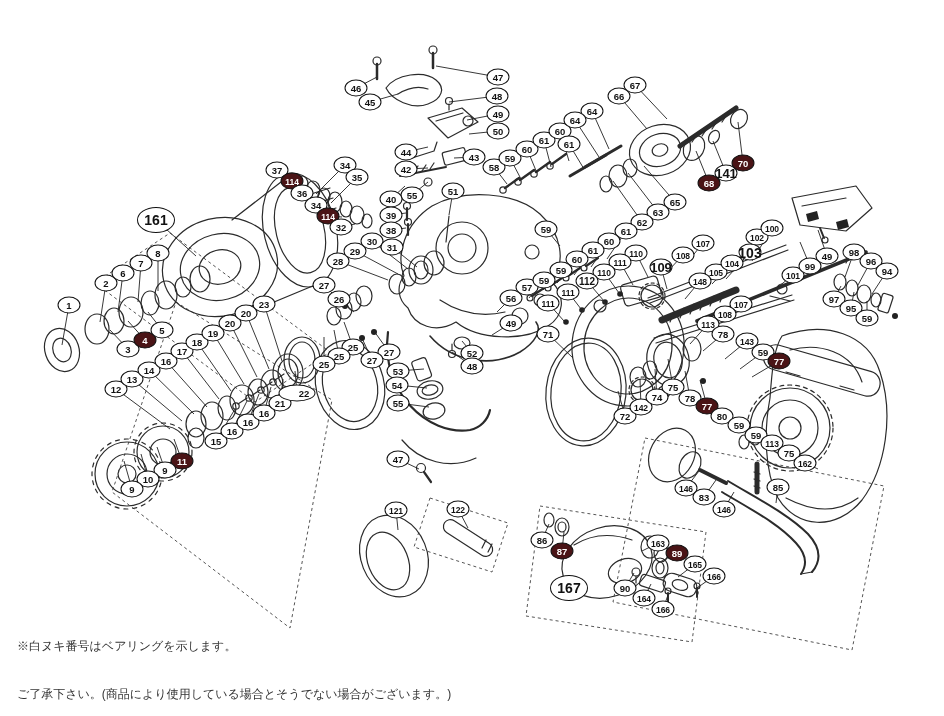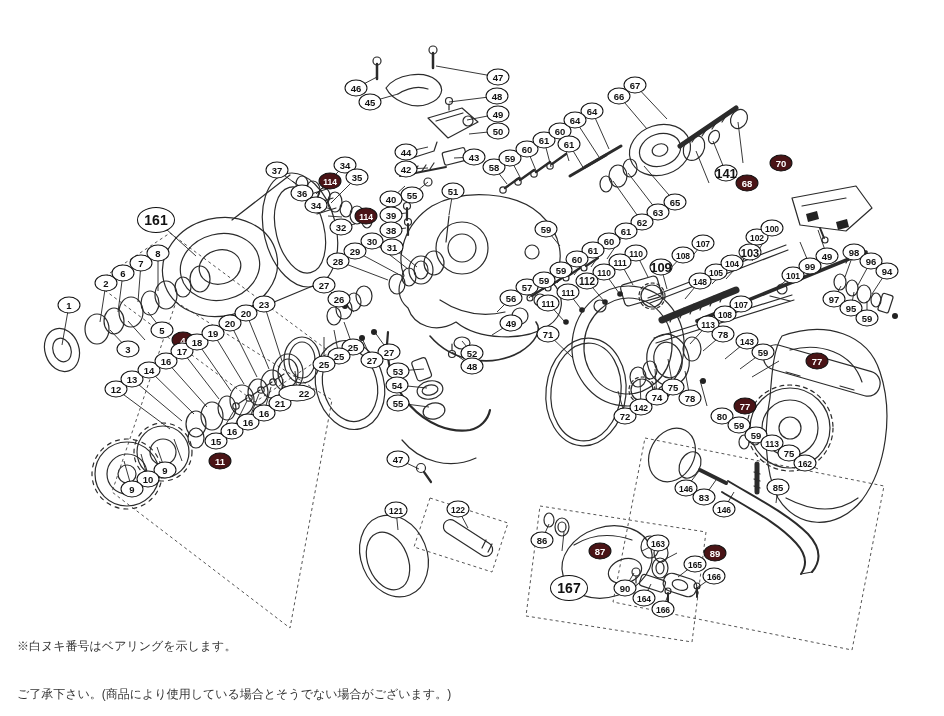--- a/index.html
+++ b/index.html
@@ -3,21 +3,21 @@
 <meta charset="utf-8">
 <style>
   html,body{margin:0;padding:0;background:#fff;}
   .stage{position:relative;width:944px;height:716px;background:#fff;overflow:hidden;
          font-family:"Liberation Sans",sans-serif;}
   svg.art{position:absolute;left:0;top:0;}
   .balloon{position:absolute;width:21px;height:15px;border:1.3px solid #111;border-radius:50%;
            background:#fff;color:#111;display:flex;align-items:center;justify-content:center;
            font:700 9.5px "Liberation Sans",sans-serif;transform:translate(-50%,-50%);
            white-space:nowrap;z-index:3;}
-  .balloon.bearing{background:var(--bearing-fill,#4a1416);color:var(--bearing-text,#fff);margin-left:38px;}
+  .balloon.bearing{background:var(--bearing-fill,#4a1416);color:var(--bearing-text,#fff);}
   .balloon.assembly{width:36px;height:24px;border-width:1.8px;font-size:14px;}
   .notes{position:absolute;left:17px;color:var(--note-text,#333);font-size:12px;z-index:4;}
   #note1{top:638px;}
   #note2{top:668px;}
   #note3{top:686px;}
 </style>
 </head>
 <body>
 
 <div class="stage">
@@ -545,21 +545,21 @@
       <div class="balloon" style="font-size: 8.5px; left: 604px; top: 272px;">110</div>
       <div class="balloon" style="font-size: 10px; left: 587px; top: 281px;">112</div>
       <div class="balloon" style="font-size: 13px; left: 661px; top: 267px;">109</div>
       <div class="balloon" style="font-size: 8.5px; left: 568px; top: 292px;">111</div>
       <div class="balloon" style="font-size: 8.5px; left: 548px; top: 303px;">111</div>
       <div class="balloon" style="left: 548px; top: 334px;">71</div>
       <div class="balloon" style="font-size: 8.5px; left: 703px; top: 243px;">107</div>
       <div class="balloon" style="font-size: 8.5px; left: 683px; top: 255px;">108</div>
       <div class="balloon" style="font-size: 8.5px; left: 716px; top: 272px;">105</div>
       <div class="balloon" style="font-size: 8.5px; left: 732px; top: 263px;">104</div>
-      <div class="balloon" style="font-size: 11px; left: 750px; top: 252px;">103</div>
+      <div class="balloon" style="font-size: 14px; left: 750px; top: 252px;">103</div>
       <div class="balloon" style="font-size: 8.5px; left: 757px; top: 237px;">102</div>
       <div class="balloon" style="font-size: 8.5px; left: 772px; top: 228px;">100</div>
       <div class="balloon" style="font-size: 8.5px; left: 700px; top: 281px;">148</div>
       <div class="balloon" style="font-size: 8.5px; left: 741px; top: 304px;">107</div>
       <div class="balloon" style="font-size: 8.5px; left: 725px; top: 314px;">108</div>
       <div class="balloon" style="font-size: 8.5px; left: 793px; top: 275px;">101</div>
       <div class="balloon" style="left: 810px; top: 266px;">99</div>
       <div class="balloon" style="left: 827px; top: 256px;">49</div>
       <div class="balloon" style="left: 854px; top: 252px;">98</div>
       <div class="balloon" style="left: 871px; top: 261px;">96</div>

